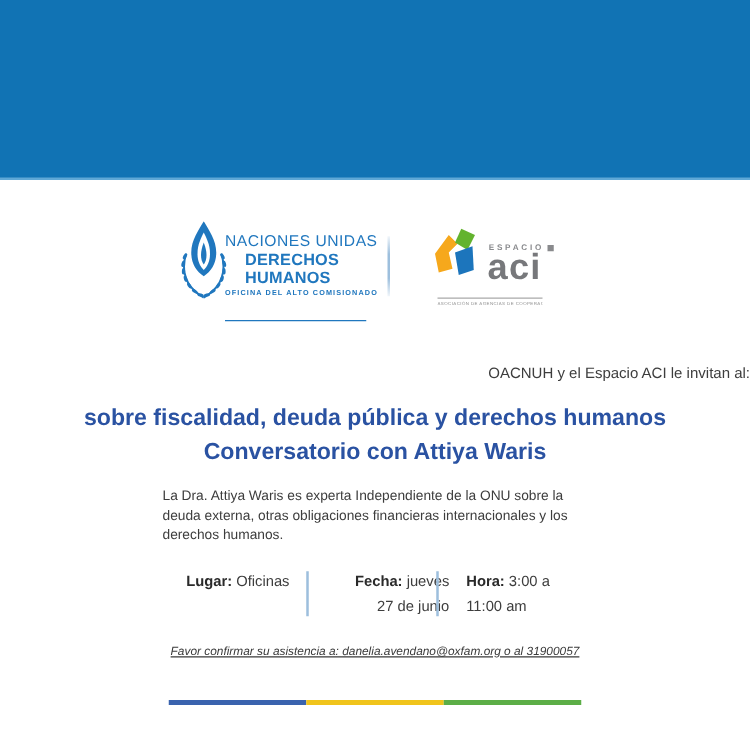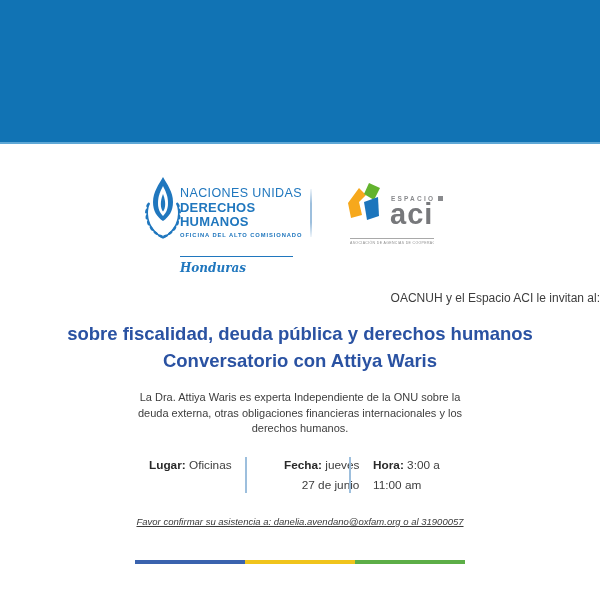--- a/index.html
+++ b/index.html
@@ -5,21 +5,21 @@
   html,body{margin:0;padding:0;background:#fff;}
   .canvas{position:relative;width:600px;height:600px;background:#ffffff;overflow:hidden;
           font-family:"Liberation Sans",sans-serif;}
   .header-band{position:absolute;left:0;top:0;width:600px;height:142px;background:#1173b4;
                border-bottom:2px solid #5fa8d6;}
   
   .un-logo{position:absolute;left:140px;top:176px;width:170px;height:84px;}
   .un-emblem{position:absolute;left:0;top:1px;}
   .un-text{position:absolute;left:40px;top:11px;width:128px;color:#2077be;}
   .un-l1{font-size:12.5px;letter-spacing:.4px;font-weight:400;line-height:13px;}
-  .un-l2{font-size:13px;font-weight:bold;letter-spacing:.2px;line-height:14px;margin-top:1px;}
+  .un-l2{font-size:13px;font-weight:bold;letter-spacing:.2px;line-height:14px;margin-top:1px;margin-left:16px;}
   .un-l3{font-size:5.8px;font-weight:bold;letter-spacing:.9px;line-height:8px;margin-top:2px;}
   .un-rule{width:113px;border-top:1.6px solid #2077be;margin-top:17px;}
   .un-country{font-family:"DejaVu Serif",serif;font-style:italic;font-weight:600;
               font-size:12px;margin-top:4px;color:#2077be;}
   
   .logo-divider{position:absolute;left:310px;top:189px;width:2px;height:48px;
     background:linear-gradient(to bottom,rgba(157,191,221,.15),#9dbfdd 30%,#9dbfdd 70%,rgba(157,191,221,.15));}
   
   .aci-logo{position:absolute;left:348px;top:181px;width:90px;height:62px;}
   .aci-figure{position:absolute;left:0;top:1px;}
@@ -29,21 +29,21 @@
   .aci-acronym{position:absolute;left:42px;top:16px;font-size:29px;font-weight:bold;
                color:#77787b;letter-spacing:1px;line-height:34px;}
   .aci-tagline{position:absolute;left:2px;top:57px;width:84px;border-top:1px solid #a9a9a9;
                padding-top:1.5px;font-size:3.5px;letter-spacing:.35px;color:#8d8d8d;
                white-space:nowrap;overflow:hidden;}
   
   .invite-line{position:absolute;left:0;top:291px;width:600px;text-align:right;
                font-size:12px;color:#3d3d3d;}
   .event-title{position:absolute;left:0;top:320px;width:600px;text-align:center;
                font-size:18.5px;font-weight:bold;color:#2a52a2;line-height:27px;}
-  .description{position:absolute;left:130px;top:390px;width:340px;text-align:center;
+  .description{position:absolute;left:130px;top:390px;width:340px;text-align:left;
                font-size:11px;color:#3d3d3d;line-height:15.5px;white-space:pre-line;}
   
   .details-row{position:absolute;left:0;top:455px;width:600px;height:42px;
                font-size:11.8px;color:#3d3d3d;}
   .dcol{position:absolute;top:0;line-height:20px;}
   .dcol .lbl{font-weight:bold;color:#2a2a2a;}
   .dcol1{left:149px;} .dcol2{left:284px;text-align:right;} .dcol3{left:373px;}
   .ddiv{position:absolute;top:2px;width:2px;height:36px;background:#9dbfdd;}
   .ddiv1{left:245px;} .ddiv2{left:349px;}
   .rsvp{position:absolute;left:0;top:516px;width:600px;text-align:center;font-style:italic;
@@ -82,21 +82,20 @@
         <ellipse cx="34.5" cy="51.5" rx="2.6" ry="1.3" transform="rotate(125 34.5 51.5)"></ellipse>
         <ellipse cx="30.2" cy="56" rx="2.6" ry="1.3" transform="rotate(145 30.2 56)"></ellipse>
         <ellipse cx="25.5" cy="59" rx="2.6" ry="1.3" transform="rotate(165 25.5 59)"></ellipse>
       </g>
     </svg>
     <div class="un-text">
       <div class="un-l1">NACIONES UNIDAS</div>
       <div class="un-l2">DERECHOS HUMANOS</div>
       <div class="un-l3">OFICINA DEL ALTO COMISIONADO</div>
       <div class="un-rule"></div>
-      <div class="un-country">Honduras</div>
     </div>
   </div>
 
   <div class="logo-divider"></div>
 
   <div class="aci-logo">
     <svg class="aci-figure" width="40" height="52" viewBox="0 0 40 52">
       <path d="M0 21 L11 6 L18 13 L11 20 L14 33 L3 36 Z" fill="#f6a81c"></path>
       <path d="M21 1 L32 6 L26 18 L16 12 Z" fill="#63b32e"></path>
       <path d="M16 20 L30 15 L31 34 L19 38 Z" fill="#1c75bc"></path>

